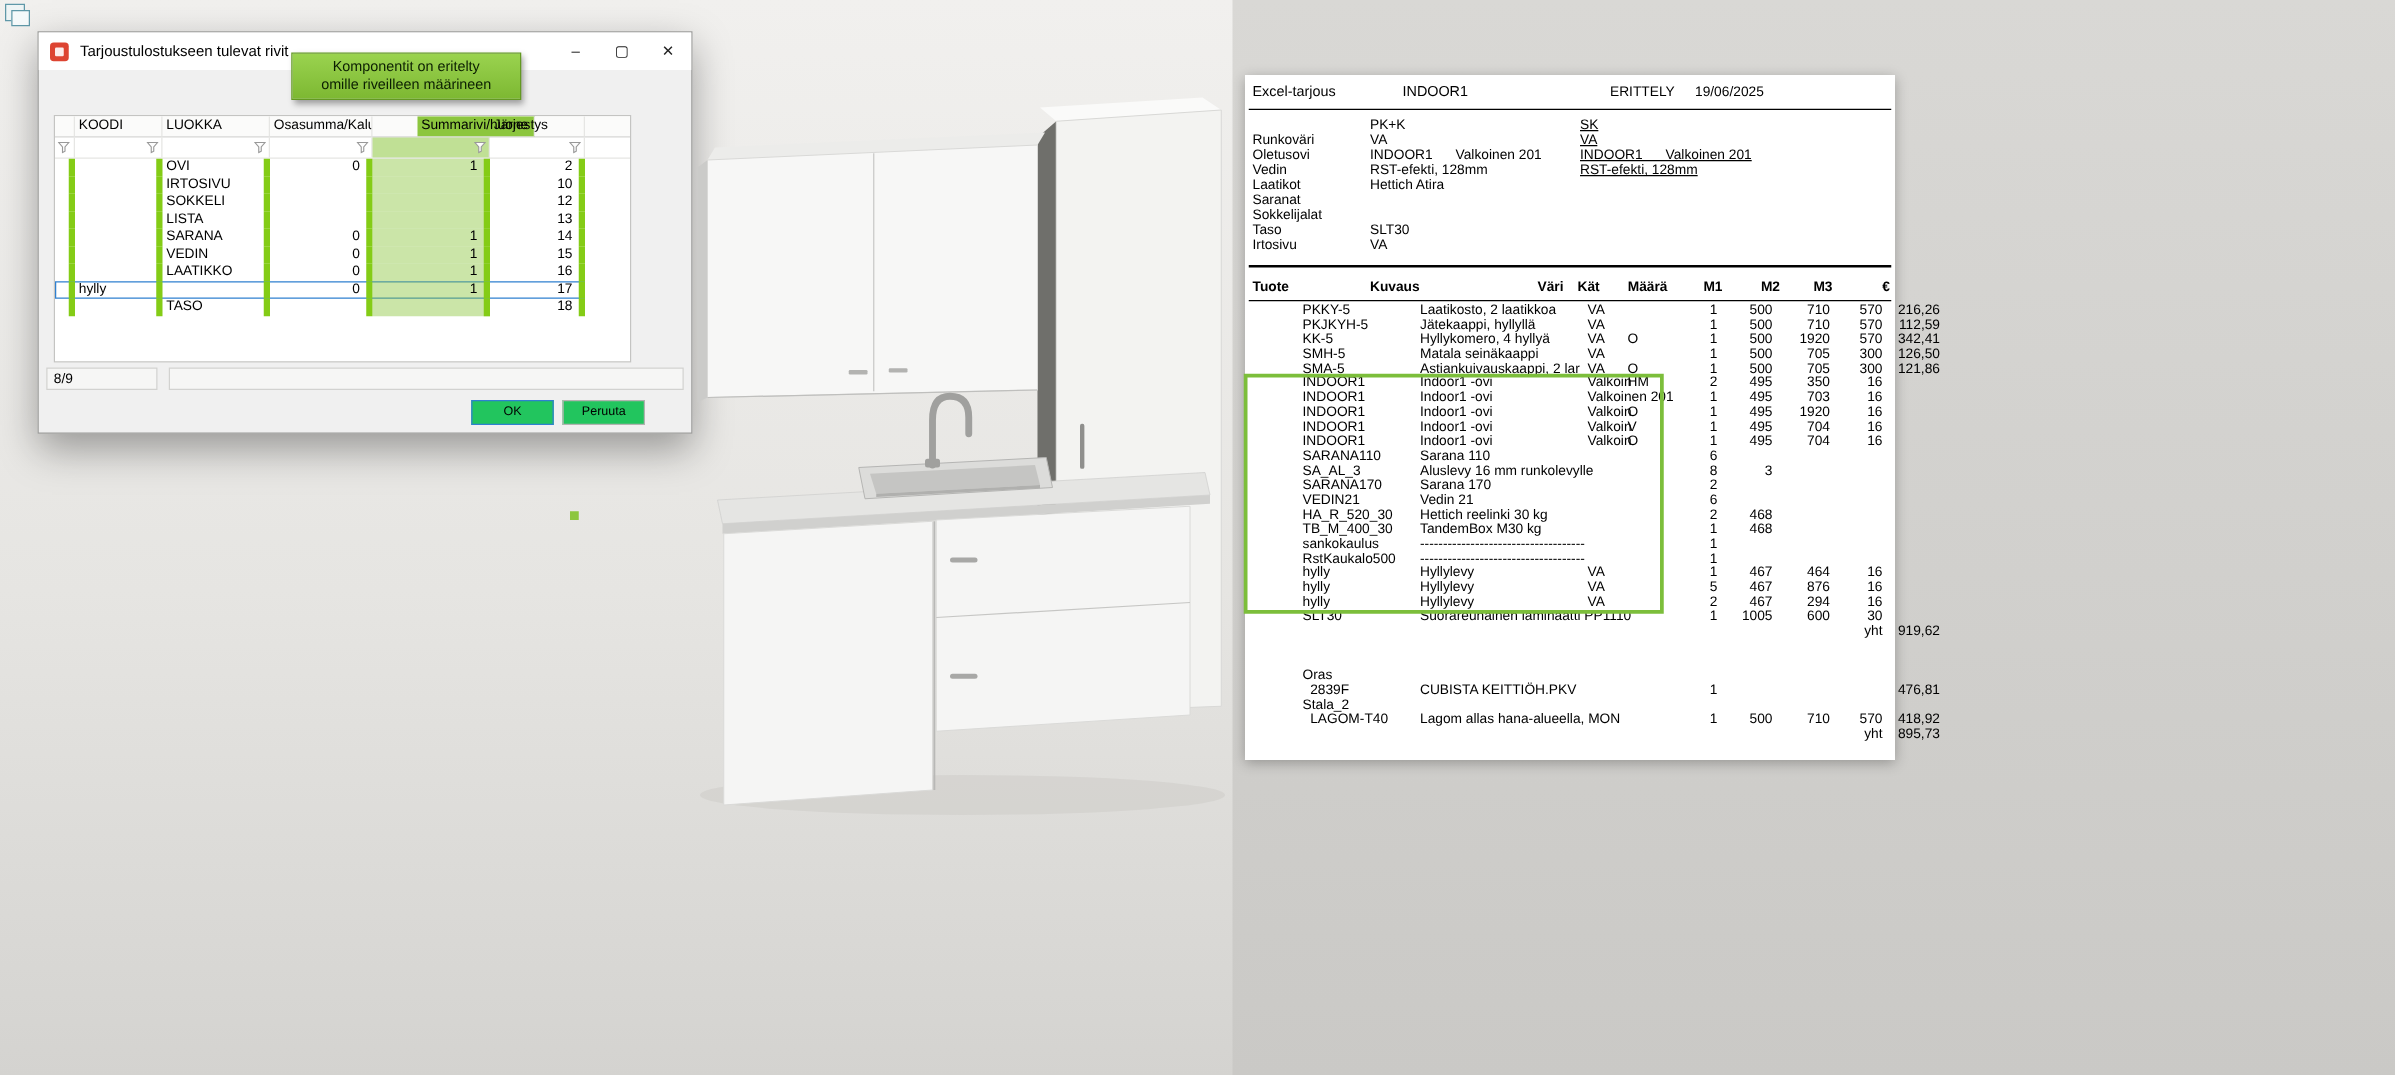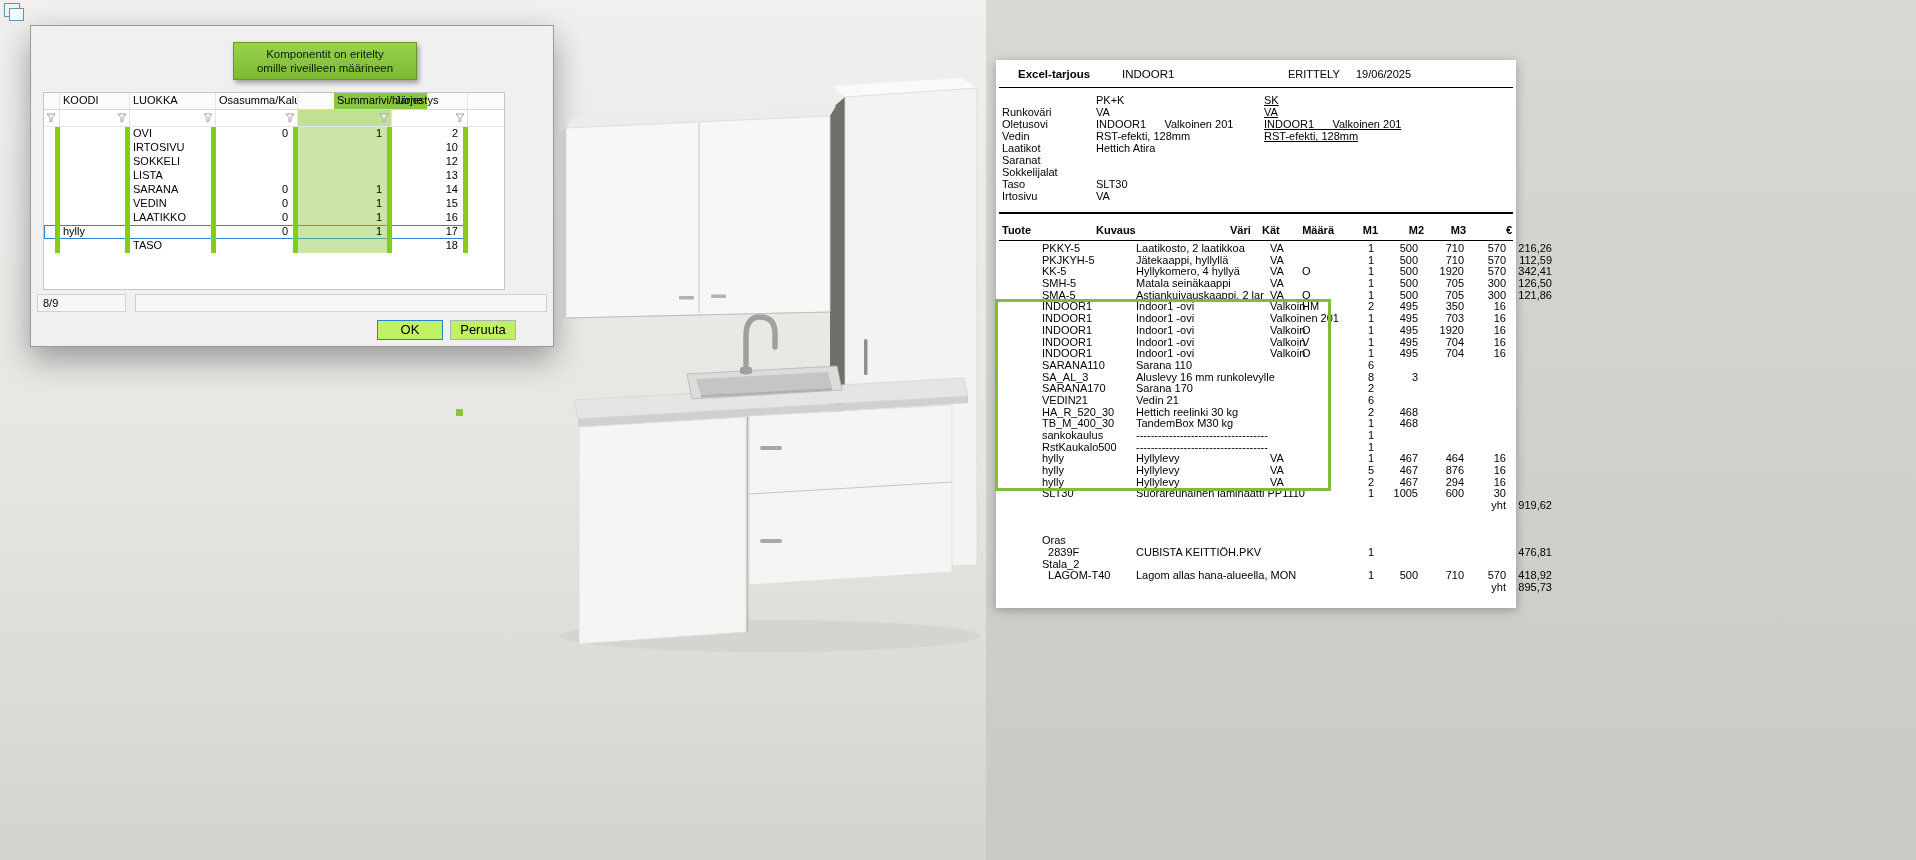--- a/index.html
+++ b/index.html
@@ -56,33 +56,33 @@
   .dlg-row{position:relative;height:14px;width:424px;}
   .dlg-row .dc{border-right:5px solid #84cc16;line-height:13px;}
   .dlg-row.selected{outline:1px solid #2f80d0;outline-offset:-1px;}
   .funnel{position:absolute;right:2px;top:3px;}
   .dc-sel .funnel{left:2px;right:auto;}
   
   .status-cell{position:absolute;top:268px;height:18px;background:#f6f6f5;
     border:1px solid #d2d2d0;box-sizing:border-box;font-size:11px;line-height:16px;padding-left:5px;color:#000;}
   .status1{left:6px;width:89px;}
   .status2{left:104px;right:6px;}
-  .btn{position:absolute;top:294px;width:66px;height:20px;background:#bef264;
-    border:1px solid #b2b2b0;box-sizing:border-box;font-size:13px;text-align:center;line-height:18px;color:#000;}
+  .btn{position:absolute;top:294px;width:66px;height:20px;background:#22c55e;
+    border:1px solid #b2b2b0;box-sizing:border-box;font-size:10px;text-align:center;line-height:18px;color:#000;}
   .btn-ok{left:346px;border-color:#2f80d0;}
   .btn-cancel{left:419px;}
 
   
   .scene{position:absolute;left:530px;top:50px;width:480px;height:620px;}
   .marker{position:absolute;left:456px;top:409px;width:7px;height:7px;background:#8cc63e;}
 
   
   .report{position:absolute;left:996px;top:60px;width:520px;height:548px;background:#fff;
     box-shadow:0 2px 10px rgba(0,0,0,.28);font-size:11px;color:#000;}
-  .r-title{position:absolute;top:8px;left:22px;font-weight:bold;font-size:11.5px;}
+  .r-title{position:absolute;top:8px;left:6px;font-weight:normal;font-size:11.5px;}
   .r-model{position:absolute;top:8px;left:126px;font-size:11.5px;}
   .r-type{position:absolute;top:8px;left:292px;}
   .r-date{position:absolute;top:8px;left:360px;}
   .r-rule1{position:absolute;top:27px;left:3px;right:3px;border-top:1px solid #000;}
   .r-info{position:absolute;top:34px;left:0;right:0;}
   .i-row{position:relative;height:12px;line-height:12px;}
   .ic0{position:absolute;left:6px;white-space:pre;}
   .ic1{position:absolute;left:100px;white-space:pre;}
   .ic2{position:absolute;left:268px;white-space:pre;text-decoration:underline;}
   .r-rule2{position:absolute;top:152px;left:3px;right:3px;border-top:2px solid #000;}
@@ -106,20 +106,31 @@
 </head>
 <body>
 
 <div class="preview-pane"></div>
 
 <div class="corner-icon">
   <span class="ci-inner"></span>
 </div>
 
 <div class="dialog">
+  <div class="titlebar">
+    <span class="app-icon">
+        <span class="glyph"></span>
+      </span>
+    <span class="dlg-title">Tarjoustulostukseen tulevat rivit</span>
+    <span class="win-btns">
+      <span class="win-btn">–</span>
+      <span class="win-btn">▢</span>
+      <span class="win-btn">✕</span>
+    </span>
+  </div>
 
   <div class="callout">
     <div>Komponentit on eritelty</div>
     <div>omille riveilleen määrineen</div>
   </div>
 
   <div class="dlg-table">
     <div class="dlg-hdr">
       <span class="dc dc-sel"></span>
       <span class="dc dc-koodi">KOODI</span>

